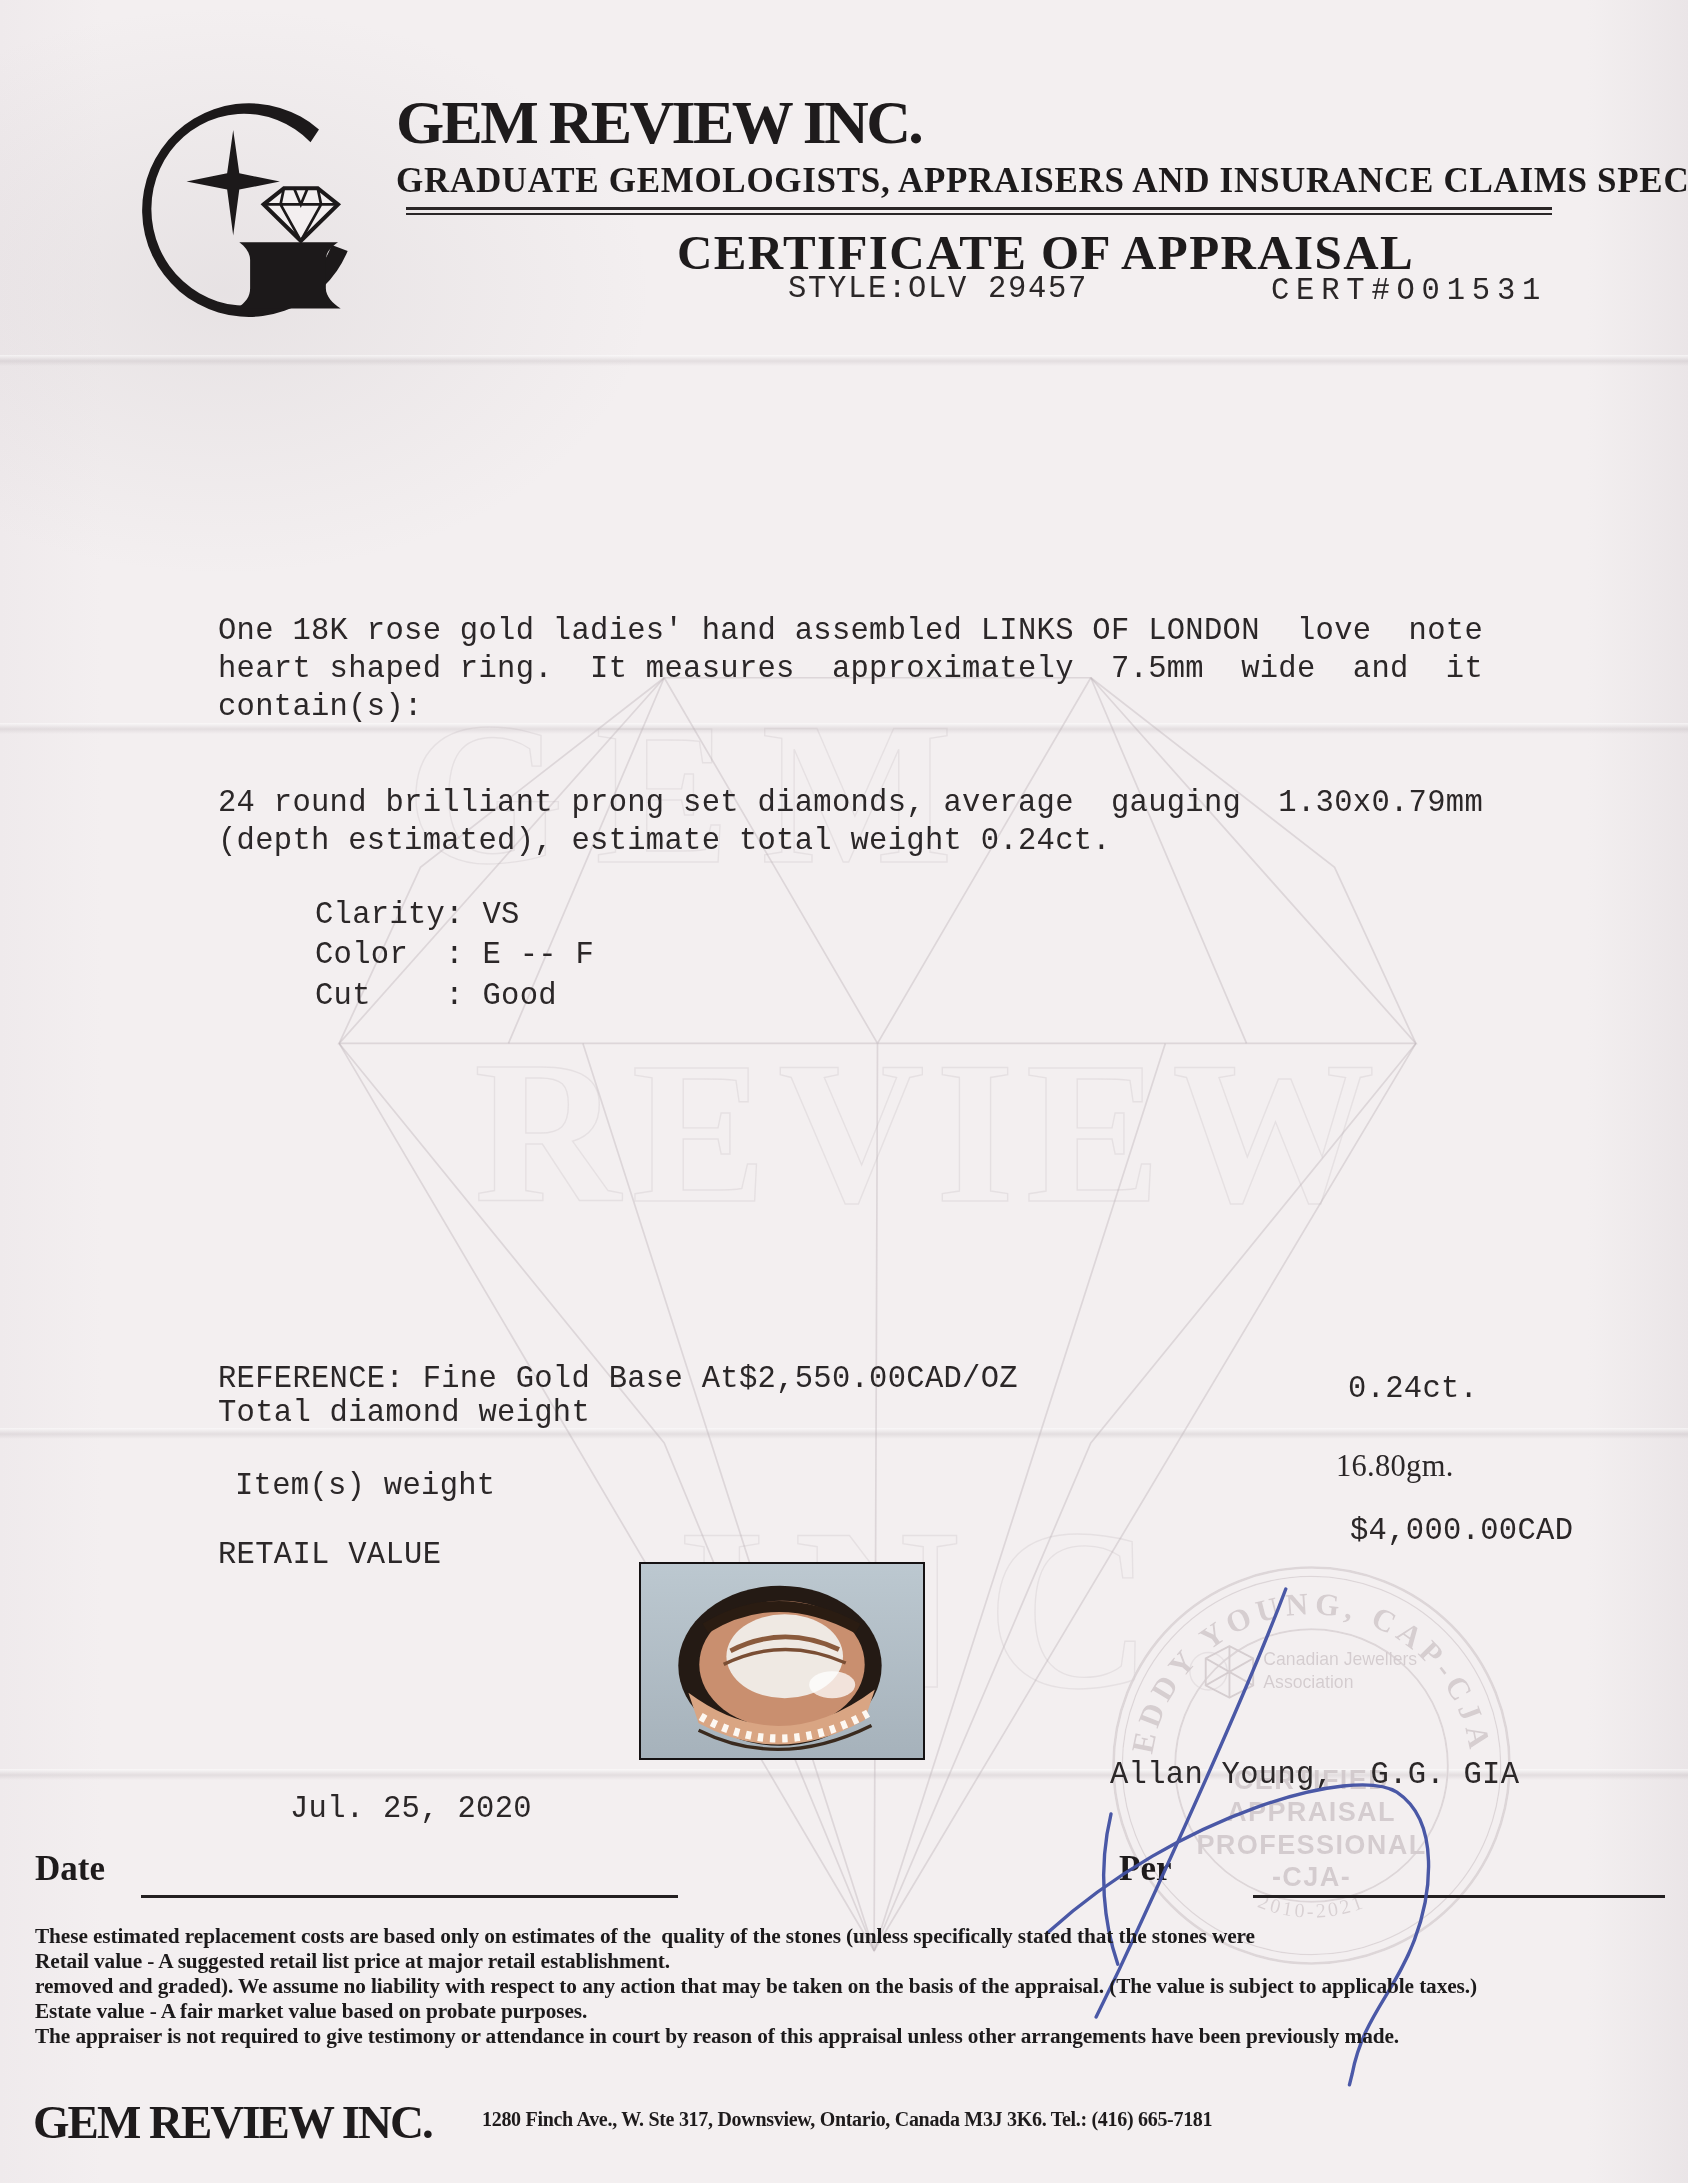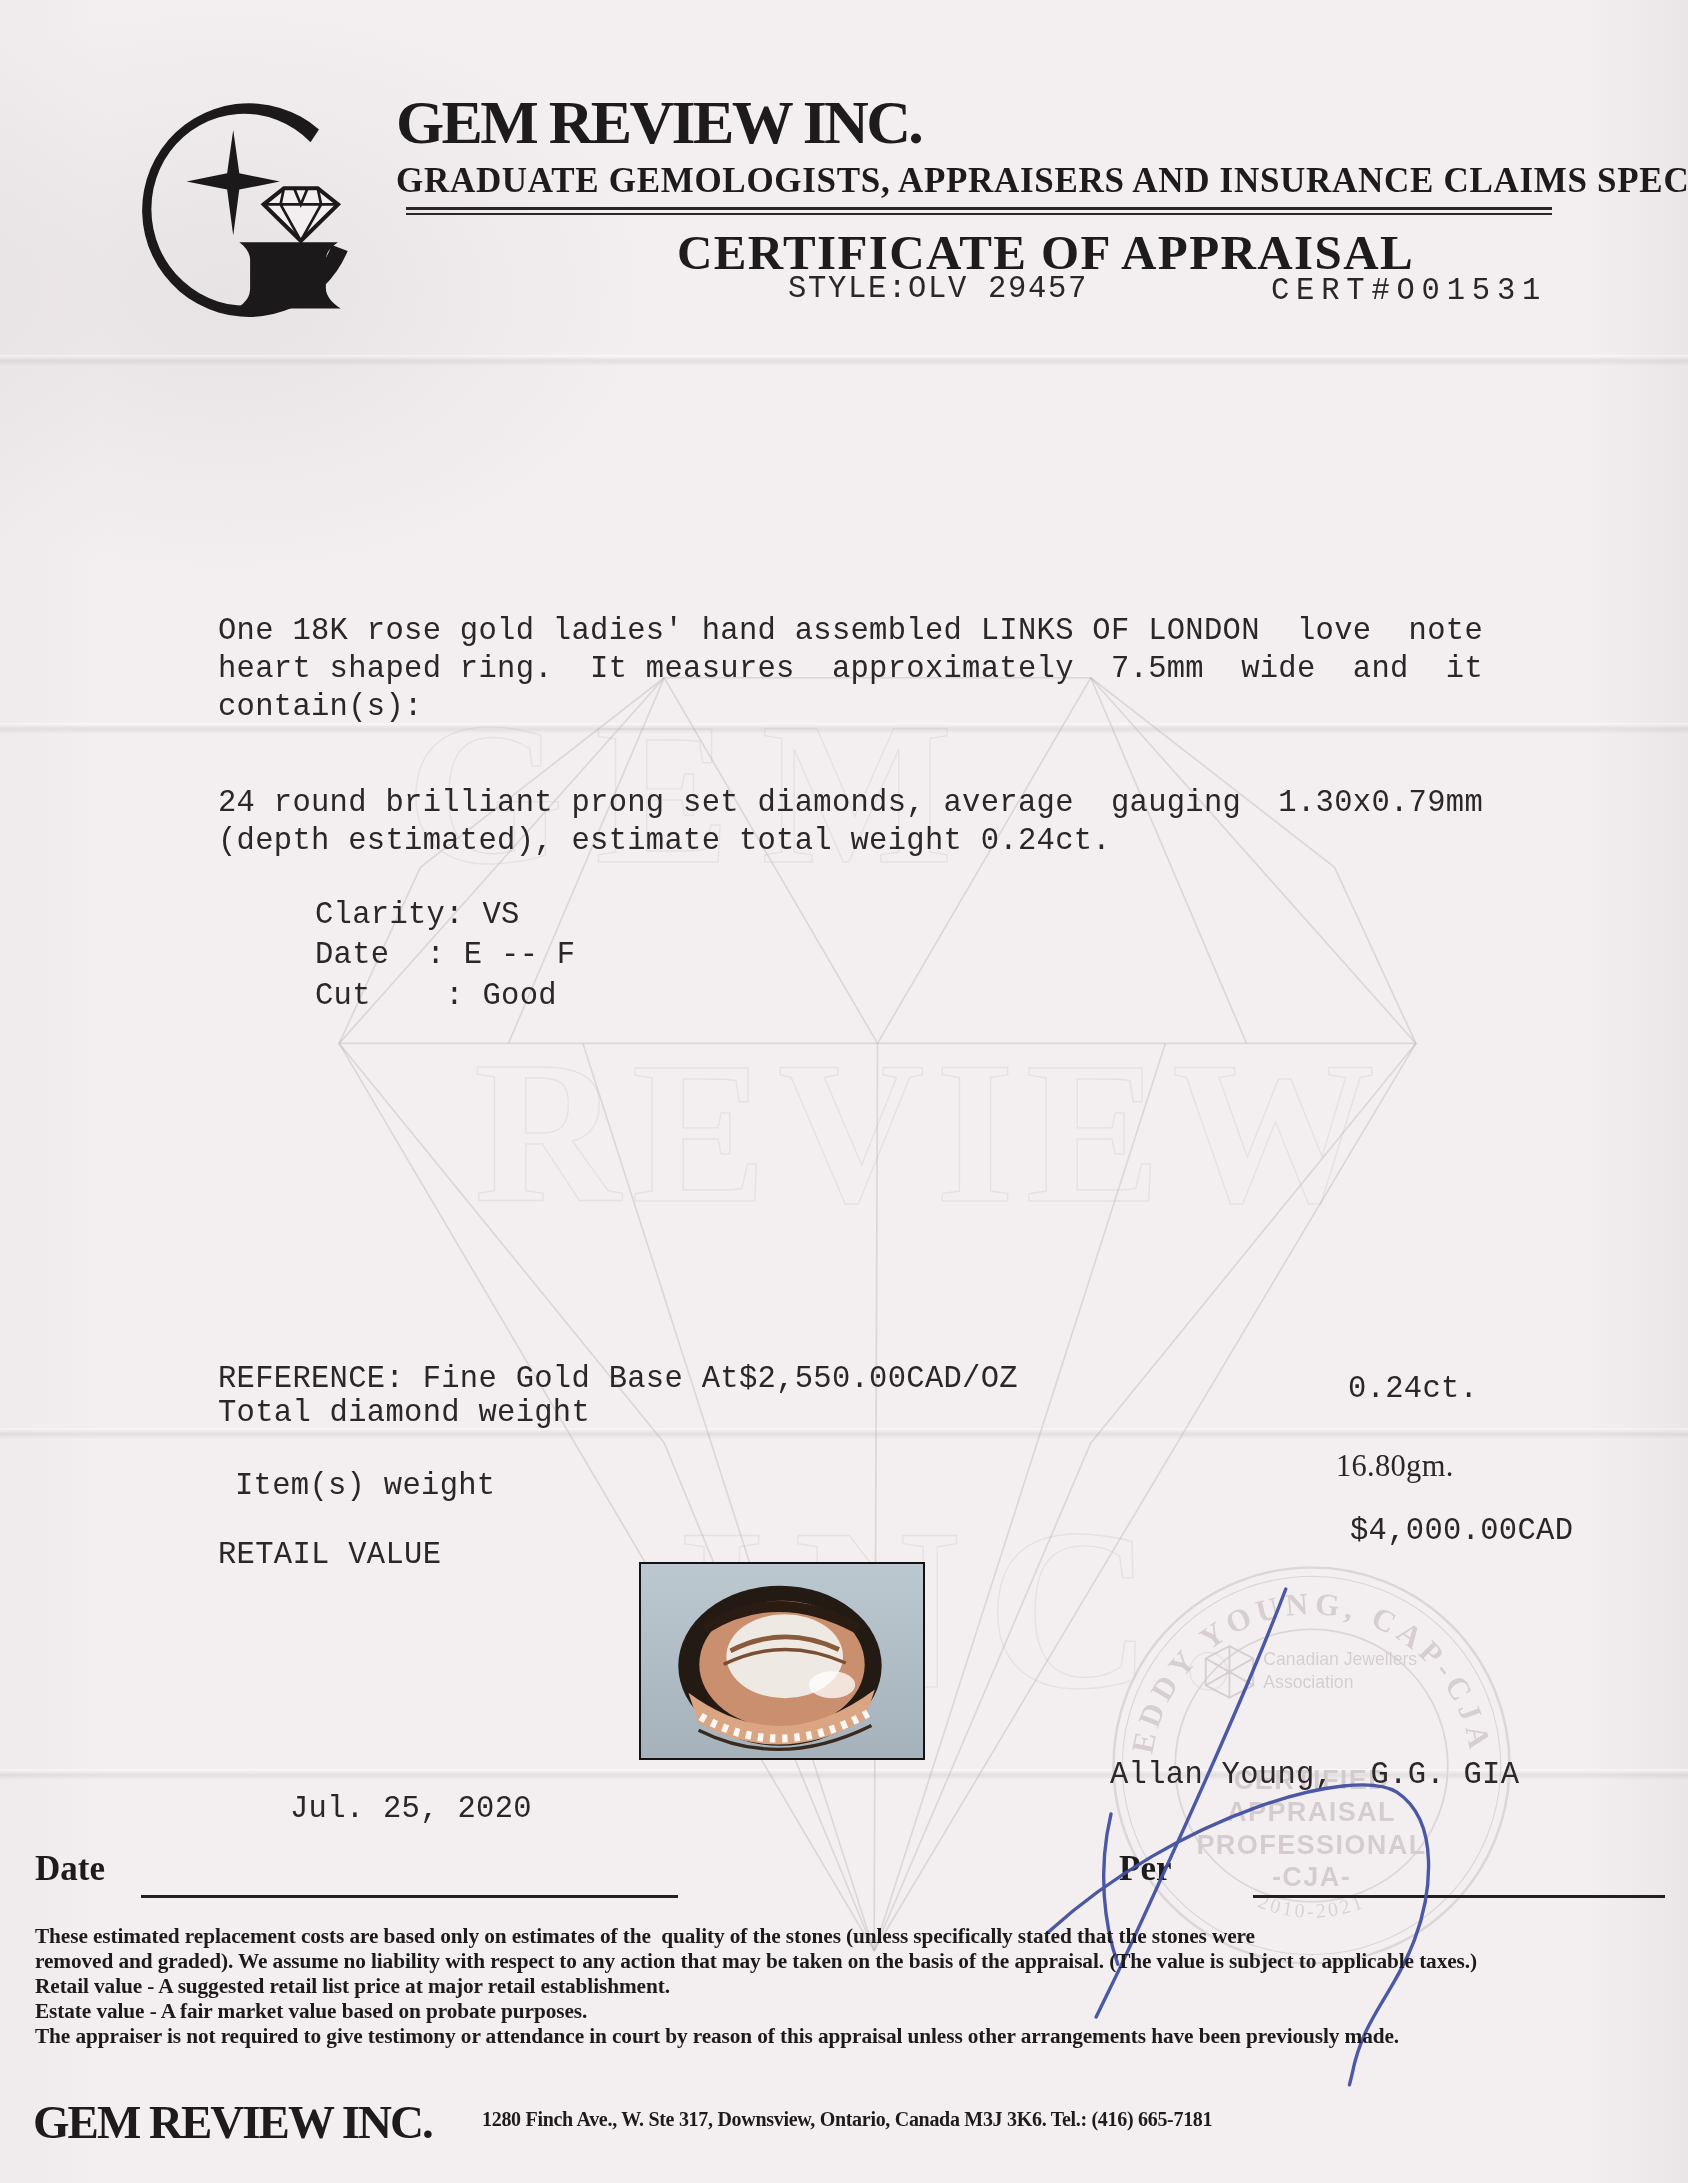--- a/index.html
+++ b/index.html
@@ -70,21 +70,21 @@
   <div class="mono" style="left:1271px;top:272px;letter-spacing:6.8px;">CERT#O01531</div>
 
   <div class="mono" style="left:218px;top:612px;">One 18K rose gold ladies' hand assembled LINKS OF LONDON  love  note</div>
   <div class="mono" style="left:218px;top:650px;">heart shaped ring.  It measures  approximately  7.5mm  wide  and  it</div>
   <div class="mono" style="left:218px;top:688px;">contain(s):</div>
 
   <div class="mono" style="left:218px;top:784px;">24 round brilliant prong set diamonds, average  gauging  1.30x0.79mm</div>
   <div class="mono" style="left:218px;top:822px;">(depth estimated), estimate total weight 0.24ct.</div>
 
   <div class="mono" style="left:315px;top:896px;">Clarity: VS</div>
-  <div class="mono" style="left:315px;top:936px;">Date  : E -- F</div>
+  <div class="mono" style="left:315px;top:936px;">Color  : E -- F</div>
   <div class="mono" style="left:315px;top:977px;">Cut    : Good</div>
 
   <div class="mono" style="left:218px;top:1360px;">REFERENCE: Fine Gold Base At$2,550.00CAD/OZ</div>
   <div class="mono" style="left:1348px;top:1370px;">0.24ct.</div>
   <div class="mono" style="left:218px;top:1394px;">Total diamond weight</div>
   <div class="mono" style="left:1336px;top:1447px;font-family:Liberation Serif, serif;">16.80gm.</div>
   <div class="mono" style="left:235px;top:1467px;">Item(s) weight</div>
   <div class="mono" style="left:1329px;top:1512px;margin-left:21px;">$4,000.00CAD</div>
   <div class="mono" style="left:218px;top:1536px;">RETAIL VALUE</div>
 
@@ -153,22 +153,22 @@
   <svg class="abs" style="left:0;top:0;pointer-events:none;" width="1689" height="2183" viewBox="0 0 2493 3223">
     <g fill="none" stroke="#4150a3" stroke-width="5" stroke-linecap="round" opacity="0.95">
       <path d="M1898 2346 C1840 2500 1730 2740 1652 2908 L1618 2978"></path>
       <path d="M1640 2678 C1620 2762 1630 2842 1650 2900"></path>
       <path d="M1548 2852 C1740 2678 2000 2606 2062 2646 C2128 2690 2112 2800 2088 2864 C2058 2944 2012 2978 1996 3062 L1992 3078"></path>
     </g>
   </svg>
 
   <div class="abs" style="left:35px;top:1924px;width:1626px;font-family:'Liberation Serif',serif;font-weight:bold;font-size:21.3px;line-height:25px;color:#1c1a1b;letter-spacing:-0.1px;">
     <div style="white-space:pre;">These estimated replacement costs are based only on estimates of the  quality of the stones (unless specifically stated that the stones were</div>
+    <div style="white-space:pre;">Retail value - A suggested retail list price at major retail establishment.</div>
     <div style="white-space:pre;">removed and graded). We assume no liability with respect to any action that may be taken on the basis of the appraisal. (The value is subject to applicable taxes.)</div>
-    <div style="white-space:pre;">Retail value - A suggested retail list price at major retail establishment.</div>
     <div style="white-space:pre;">Estate value - A fair market value based on probate purposes.</div>
     <div style="white-space:pre;">The appraiser is not required to give testimony or attendance in court by reason of this appraisal unless other arrangements have been previously made.</div>
   </div>
 
   <div class="abs serifbold" style="left:33px;top:2095px;font-size:47px;letter-spacing:-2px;">GEM REVIEW INC.</div>
   <div class="abs serifbold" style="left:482px;top:2108px;font-size:20px;letter-spacing:-0.3px;">1280 Finch Ave., W. Ste 317, Downsview, Ontario, Canada M3J 3K6.  Tel.: (416) 665-7181</div>
 
 </div>
 
 

